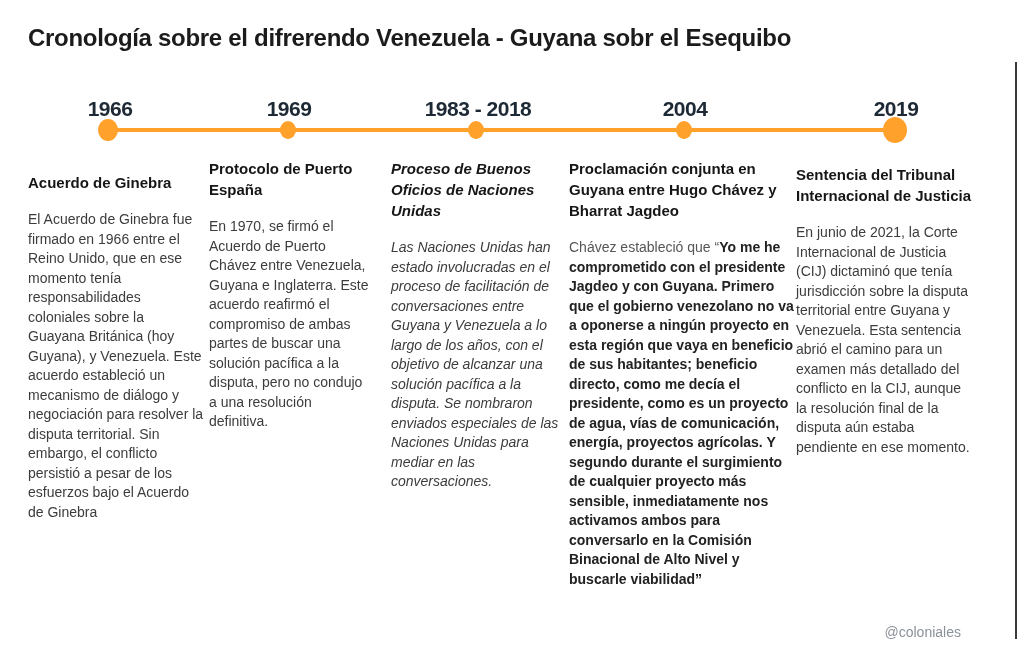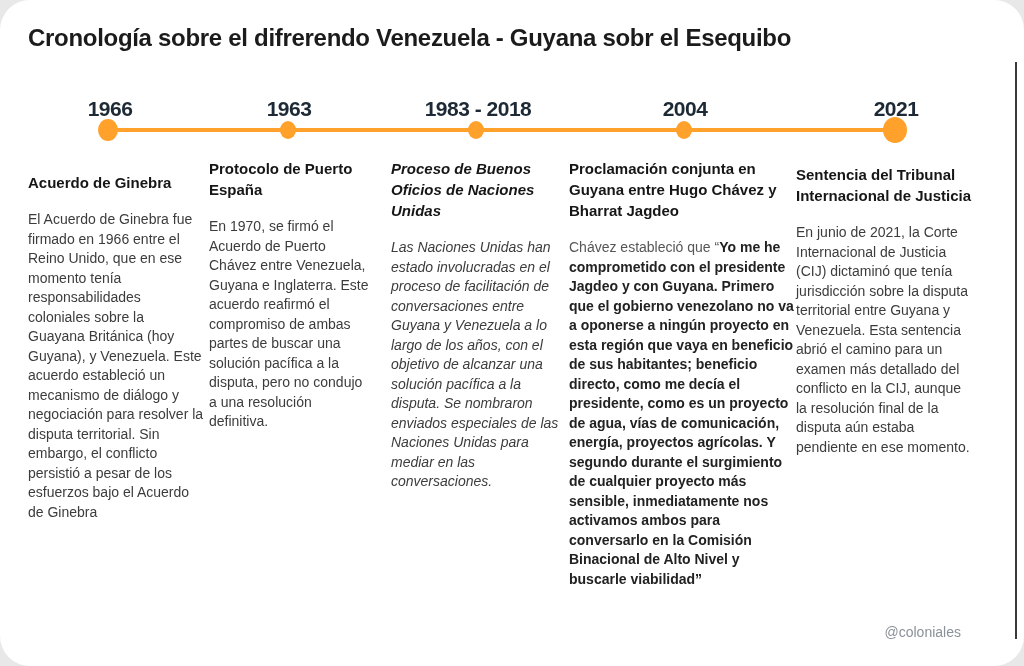--- a/index.html
+++ b/index.html
@@ -3,21 +3,21 @@
 <meta charset="utf-8">
 <style>
   :root{
     --accent:#FFA12B; --year:#1D2935; --head:#161616; --body:#3C3C3C;
     --credit:#8B9198; --edge:#3A3A3A;
   }
   *{margin:0;padding:0;box-sizing:border-box;}
   html,body{background:#e8e8e8;}
   .canvas{
     position:relative;width:1024px;height:666px;background:#ffffff;
-    font-family:"Liberation Sans",sans-serif;overflow:hidden;margin:0 auto;border-radius:30px;
+    font-family:"Liberation Sans",sans-serif;overflow:hidden;margin:0 auto;
   }
   .title{
     position:absolute;left:28px;top:24px;width:860px;
     font-size:24px;font-weight:700;letter-spacing:-0.3px;color:#1b1b1b;
   }
   .tl-line{
     position:absolute;left:108px;top:128px;width:787px;height:4px;
     background:var(--accent);border-radius:2px;
   }
   .dot{position:absolute;background:var(--accent);border-radius:50%;}
@@ -54,24 +54,24 @@
 </head>
 <body>
 
 <div class="canvas">
 
   <h1 class="title">Cronología sobre el difrerendo Venezuela - Guyana sobr el Esequibo</h1>
 
   <div class="tl-line"></div>
 
   <div class="year y0">1966</div>
-  <div class="year y1">1963</div>
+  <div class="year y1">1969</div>
   <div class="year y2">1983 - 2018</div>
   <div class="year y3">2004</div>
-  <div class="year y4">2021</div>
+  <div class="year y4">2019</div>
 
   <div class="dot d0"></div>
   <div class="dot d1"></div>
   <div class="dot d2"></div>
   <div class="dot d3"></div>
   <div class="dot d4"></div>
 
   <section class="col c0">
     <h3>Acuerdo de Ginebra</h3>
     <p>El Acuerdo de Ginebra fue firmado en 1966 entre el Reino Unido, que en ese momento tenía responsabilidades coloniales sobre la Guayana Británica (hoy Guyana), y Venezuela. Este acuerdo estableció un mecanismo de diálogo y negociación para resolver la disputa territorial. Sin embargo, el conflicto persistió a pesar de los esfuerzos bajo el Acuerdo de Ginebra</p>

